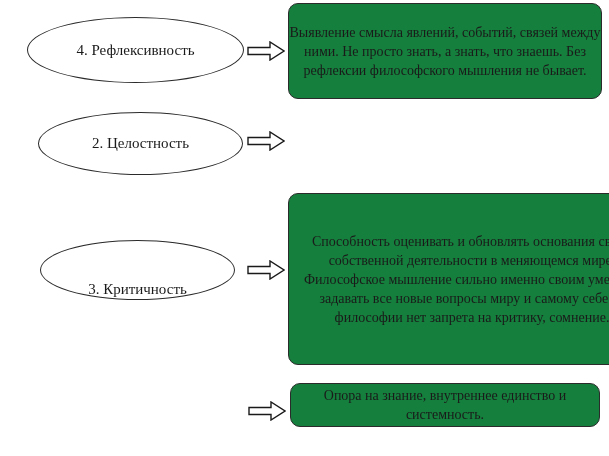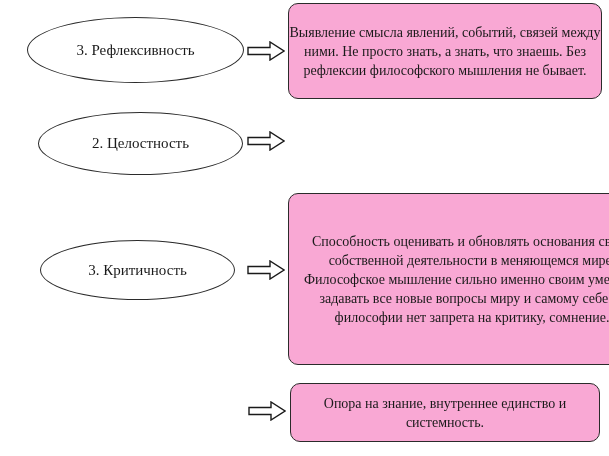--- a/index.html
+++ b/index.html
@@ -32,54 +32,54 @@
   .ellipse .label { padding: 0 26px; }
   .arrow {
     position: absolute;
     width: 38px;
     height: 20px;
   }
   .box {
     position: absolute;
     border: 1px solid #2b2b2b;
     border-radius: 10px;
-    background: #f9a8d4;
+    background: #15803d;
     display: flex;
     align-items: center;
     justify-content: center;
     text-align: center;
     font-size: 14px;
     line-height: 19px;
     box-sizing: border-box;
     padding: 4px 0;
   }
   
   .e1 { left: 27px;  top: 17px;  width: 217px; height: 66px; }
   .a1 { left: 247px; top: 41px; }
   .b1 { left: 288px; top: 3px;   width: 314px; height: 96px; }
   
   .e2 { left: 38px;  top: 112px; width: 205px; height: 63px; }
   .a2 { left: 247px; top: 131px; }
   .b2 { left: 288px; top: 103px; width: 314px; height: 75px; }
   
-  .e3 { left: 40px;  top: 240px; width: 195px; height: 60px; }
+  .e3 { left: 40px;  top: 240px; width: 195px; height: 60px; align-items: flex-end; }
   .a3 { left: 247px; top: 260px; }
   .b3 { left: 288px; top: 193px; width: 368px; height: 172px; }
   
   .e4 { left: 25px;  top: 383px; width: 215px; height: 61px; }
   .a4 { left: 248px; top: 401px; }
-  .b4 { left: 290px; top: 383px; width: 310px; height: 59px; }
+  .b4 { left: 290px; top: 383px; width: 310px; height: 44px; }
 </style>
 </head>
 <body>
 
 <div class="canvas">
 
   <div class="ellipse e1">
-    <span class="label">3. Рефлексивность</span>
+    <span class="label">4. Рефлексивность</span>
   </div>
   <svg class="arrow a1" viewBox="0 0 38 20">
     <polygon points="1,6.5 23,6.5 23,1 37,10 23,19 23,13.5 1,13.5" fill="#ffffff" stroke="#1a1a1a" stroke-width="1.4"></polygon>
   </svg>
   <div class="box b1">
     <span>Выявление смысла явлений, событий, связей между ними. Не просто знать, а знать, что знаешь. Без рефлексии философского мышления не бывает.</span>
   </div>
 
   <div class="ellipse e2">
     <span class="label">2. Целостность</span>

